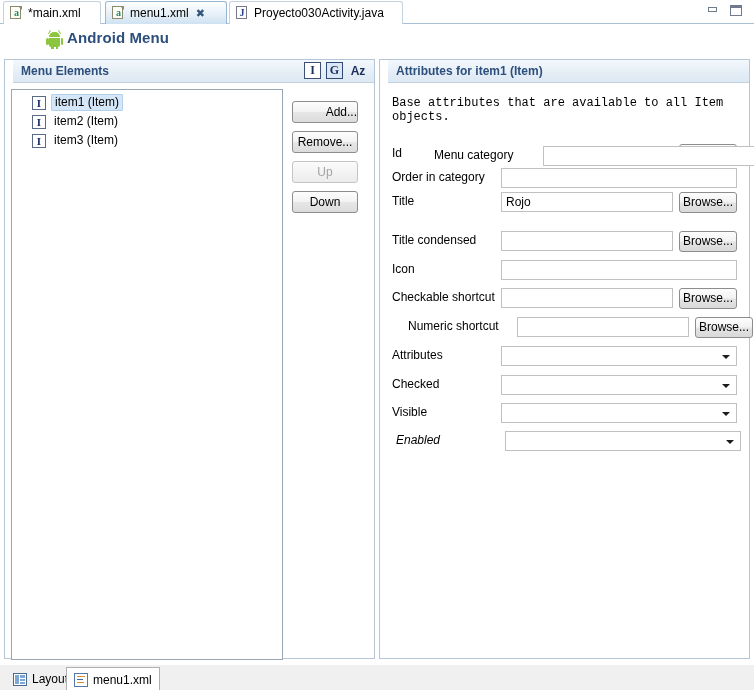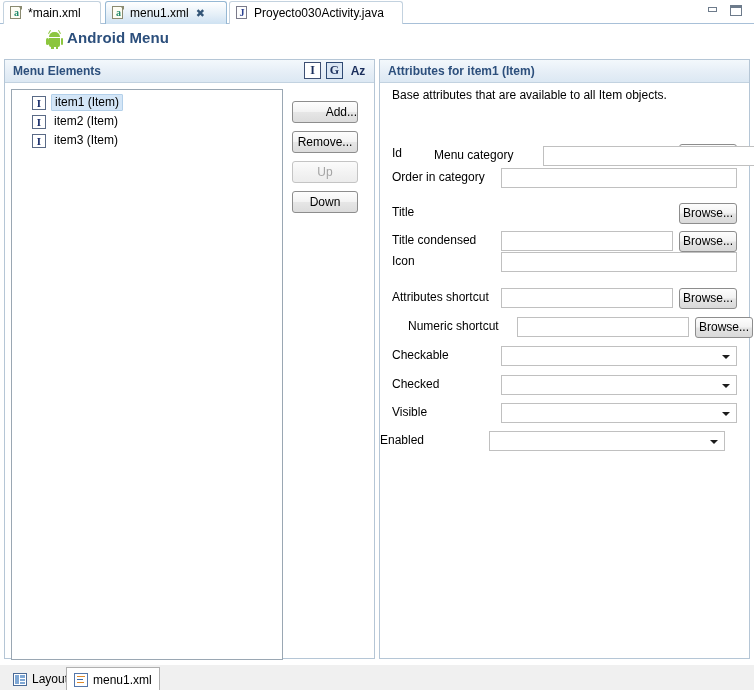--- a/index.html
+++ b/index.html
@@ -210,20 +210,21 @@
     position: absolute;
     box-sizing: border-box;
     background: #ffffff;
     border: 1px solid #b5c6d6;
   }
   .section-head {
     height: 22px;
     background: linear-gradient(to bottom, #f3f8fc 0%, #e7eff7 50%, #dce8f3 100%);
     border-bottom: 1px solid #c2d2e0;
     position: relative;
+    margin-left: 8px;
   }
   .section-title {
     position: absolute;
     left: 8px; top: 4px;
     font-size: 12px;
     font-weight: bold;
     color: #2c4f7c;
   }
 
   
@@ -321,23 +322,24 @@
   }
   .btn.disabled {
     color: #a4a4a4;
     background: linear-gradient(to bottom, #fbfbfb 0%, #f3f3f3 50%, #ececec 100%);
     border-color: #c4c4c4;
   }
 
   
   .attr-desc {
     position: absolute;
-    left: 392px; top: 88px;
-    font-size: 12px;
-    color: #000;
+    left: 392px; top: 96px;
+    font-size: 12px;
+    color: #000;
+    font-family: Liberation Mono, monospace;
   }
   .field-row {
     position: absolute;
     height: 20px;
   }
   .field-label {
     position: absolute;
     left: 0; top: 2px;
     font-size: 12px;
     color: #000;
@@ -572,70 +574,71 @@
   <div class="combobox" style="left:109px; width:236px;">
     <span class="arrow"></span>
   </div>
 </div>
 
 <div class="field-row" style="left:392px; top:168px; width:350px;">
   <div class="field-label">Order in category</div>
   <div class="txtbox" style="left:109px; width:236px;"></div>
 </div>
 
-<div class="field-row" style="left:392px; top:203px; width:350px;">
+<div class="field-row" style="left:392px; top:192px; width:350px;">
   <div class="field-label">Title</div>
+  <div class="txtbox" style="left:109px; width:172px;">Rojo</div>
   <div class="browse-btn" style="left:287px;">Browse...</div>
 </div>
 
 <div class="field-row" style="left:392px; top:231px; width:350px;">
   <div class="field-label">Title condensed</div>
   <div class="txtbox" style="left:109px; width:172px;"></div>
   <div class="browse-btn" style="left:287px;">Browse...</div>
 </div>
 
-<div class="field-row" style="left:392px; top:252px; width:350px;">
+<div class="field-row" style="left:392px; top:260px; width:350px;">
   <div class="field-label">Icon</div>
   <div class="txtbox" style="left:109px; width:236px;"></div>
 </div>
 
 <div class="field-row" style="left:392px; top:288px; width:350px;">
-  <div class="field-label">Attributes shortcut</div>
+  <div class="field-label">Checkable shortcut</div>
   <div class="txtbox" style="left:109px; width:172px;"></div>
   <div class="browse-btn" style="left:287px;">Browse...</div>
 </div>
 
 <div class="field-row" style="left:408px; top:317px; width:350px;">
   <div class="field-label">Numeric shortcut</div>
   <div class="txtbox" style="left:109px; width:172px;"></div>
   <div class="browse-btn" style="left:287px;">Browse...</div>
 </div>
 
 <div class="field-row" style="left:392px; top:346px; width:350px;">
-  <div class="field-label">Checkable</div>
+  <div class="field-label">Attributes</div>
   <div class="combobox" style="left:109px; width:236px;">
     <span class="arrow"></span>
   </div>
 </div>
 
 <div class="field-row" style="left:392px; top:375px; width:350px;">
   <div class="field-label">Checked</div>
   <div class="combobox" style="left:109px; width:236px;">
     <span class="arrow"></span>
   </div>
 </div>
 
 <div class="field-row" style="left:392px; top:403px; width:350px;">
   <div class="field-label">Visible</div>
   <div class="combobox" style="left:109px; width:236px;">
     <span class="arrow"></span>
   </div>
 </div>
 
-<div class="field-row" style="left:380px; top:431px; width:350px;">
+<div class="field-row" style="left:396px; top:431px; width:350px;font-style:italic;">
   <div class="field-label">Enabled</div>
   <div class="combobox" style="left:109px; width:236px;">
     <span class="arrow"></span>
   </div>
 </div>
 
 <div class="bottom-bar">
   <div class="btab" style="left:6px;">
     <span class="ic-layout">
       <span class="l1"></span>

